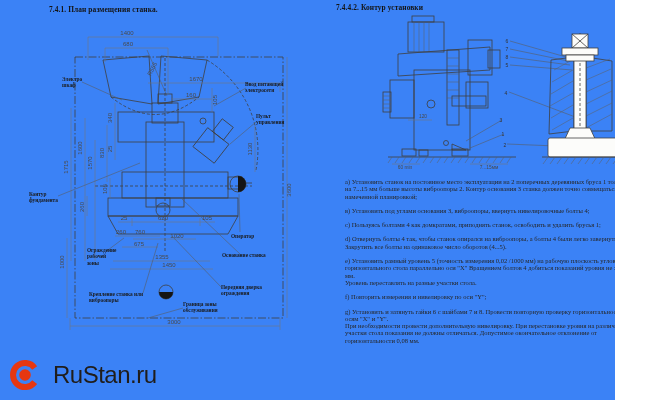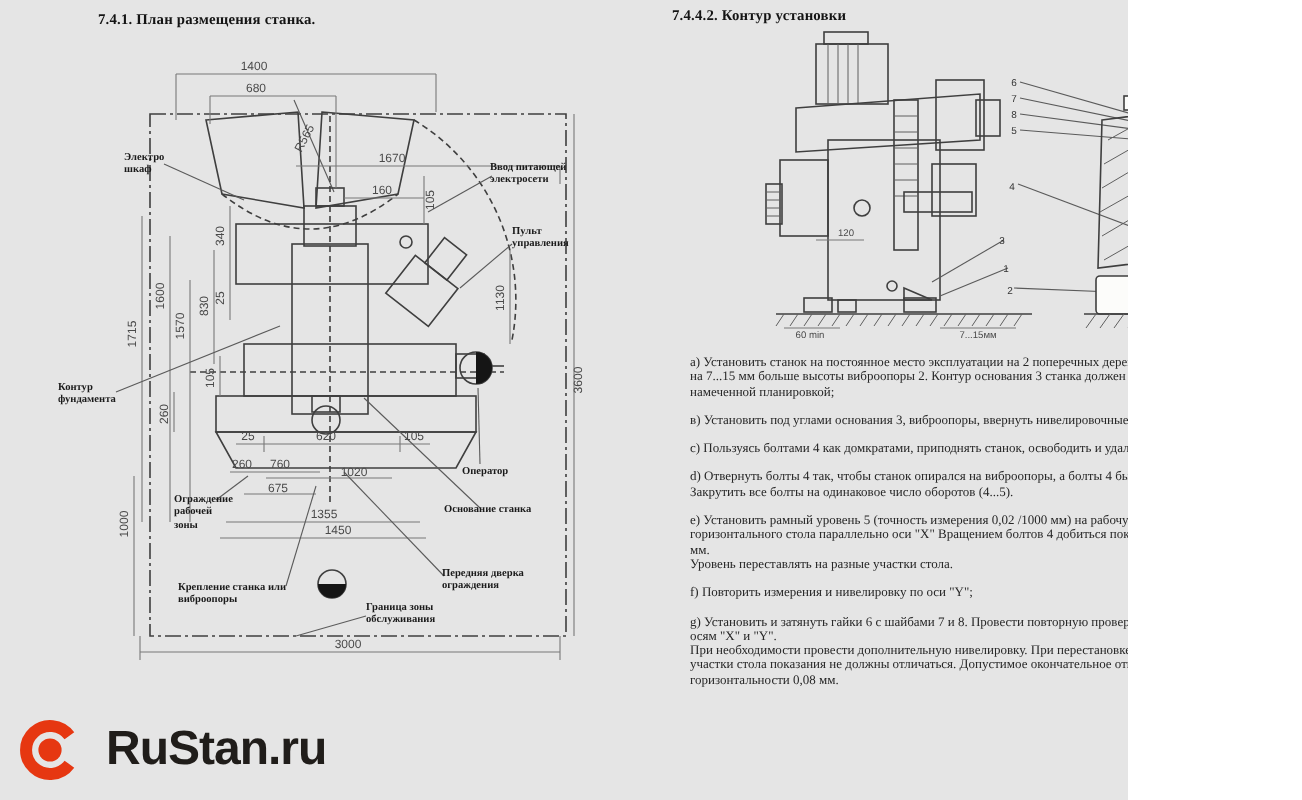--- a/index.html
+++ b/index.html
@@ -1,28 +1,28 @@
 <!DOCTYPE html>
 <html><head>
 <meta charset="utf-8">
 <style>
   html,body{margin:0;padding:0;background:#fff;}
-  .page{position:relative;width:564px;height:400px;background:#e5e5e5;overflow:hidden;
+  .page{position:relative;width:615px;height:400px;background:#3b82f6;overflow:hidden;
         font-family:"Liberation Serif",serif;color:#1c1c1c;}
   .art{position:absolute;left:0;top:0;}
   .h-title{position:absolute;font-weight:bold;font-size:7.4px;letter-spacing:.1px;color:#141414;}
   .h-left{left:49px;top:5px;}
   .h-right{left:336px;top:3px;}
   .lbl{position:absolute;font-size:5.3px;font-weight:bold;line-height:1.2;color:#1a1a1a;
        white-space:pre-line;}
   .steps{position:absolute;left:345px;top:178px;width:297px;}
   .step{margin:0 0 7px 0;font-size:6.5px;line-height:7.3px;color:#262626;
         white-space:pre-line;text-align:left;}
   .logo{position:absolute;left:8px;top:352px;display:flex;align-items:center;height:46px;}
-  .logo-text{font-family:"Liberation Sans",sans-serif;font-weight:bold;font-size:24px;
+  .logo-text{font-family:"Liberation Sans",sans-serif;font-weight:normal;font-size:24px;
              color:#201d1a;letter-spacing:-.5px;margin-left:9px;}
   svg text{font-family:"Liberation Sans",sans-serif;font-size:6px;fill:#4a4a4a;text-anchor:middle;}
   svg text.small{font-size:4.8px;}
   svg text.callout{font-size:5px;fill:#333;}
   .ln{stroke:#3f3f3f;stroke-width:.8;fill:none;}
   .dim{stroke:#787878;stroke-width:.55;fill:none;}
   .ldr{stroke:#5a5a5a;stroke-width:.55;fill:none;}
   .dash{stroke-dasharray:3,2;}
   .dashdot{stroke-dasharray:8,2,1.5,2;}
   .hatch{stroke:#5f5f5f;stroke-width:.5;fill:none;}

